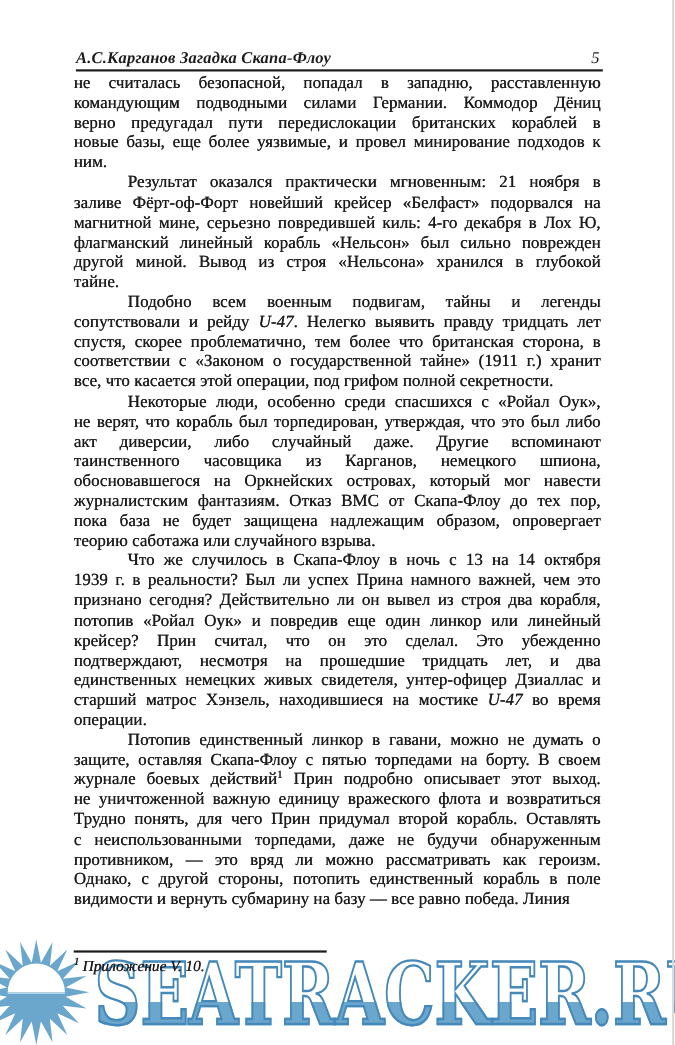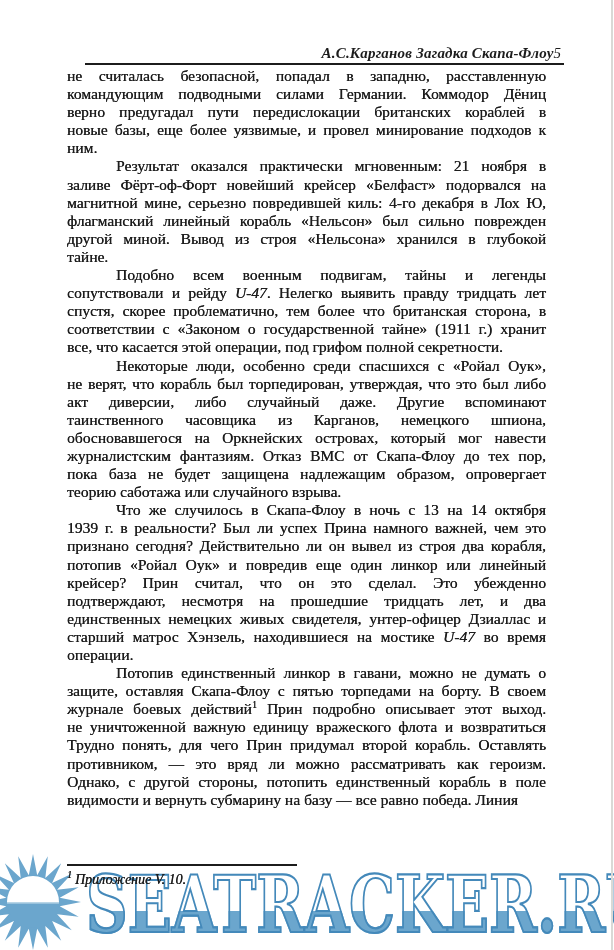--- a/index.html
+++ b/index.html
@@ -6,22 +6,22 @@
   body {
     width: 614px; height: 950px;
     background: #ffffff;
     position: relative;
     overflow: hidden;
     font-family: "Liberation Serif", serif;
   }
 
   
   .header {
-    position: absolute; left: 85px; top: 45px; width: 479px;
-    display: flex; justify-content: flex-end; align-items: flex-end;
+    position: absolute; left: 69px; top: 45px; width: 479px;
+    display: flex; justify-content: space-between; align-items: flex-end;
     font-style: italic; font-size: 15px; color: #1c1c1c;
     border-bottom: 2px solid #1c1c1c; padding-bottom: 1px;
     z-index: 2;
   }
   .h-title { font-weight: bold; letter-spacing: 0.2px; }
   .h-num  { padding-right: 3px; }
 
   
   .body-text {
     position: absolute; left: 67px; top: 67px; width: 479px;
@@ -132,20 +132,21 @@
         <div class="line">единственных немецких живых свидетеля, унтер-офицер Дзиаллас и</div>
         <div class="line">старший матрос Хэнзель, находившиеся на мостике <i>U-47</i> во время</div>
         <div class="line last">операции.</div>
       </div>
       <div class="paragraph indent">
         <div class="line">Потопив единственный линкор в гавани, можно не думать о</div>
         <div class="line">защите, оставляя Скапа-Флоу с пятью торпедами на борту. В своем</div>
         <div class="line">журнале боевых действий<sup>1</sup> Прин подробно описывает этот выход.</div>
         <div class="line">не уничтоженной важную единицу вражеского флота и возвратиться</div>
         <div class="line">Трудно понять, для чего Прин придумал второй корабль. Оставлять</div>
+        <div class="line">с неиспользованными торпедами, даже не будучи обнаруженным</div>
         <div class="line">противником, — это вряд ли можно рассматривать как героизм.</div>
         <div class="line">Однако, с другой стороны, потопить единственный корабль в поле</div>
         <div class="line last">видимости и вернуть субмарину на базу — все равно победа. Линия</div>
       </div>
     </div>
 
   <div class="fn-rule"></div>
 
   <div class="footnote"><sup>1</sup><span class="fn-text">Приложение V. 10.</span></div>
 

